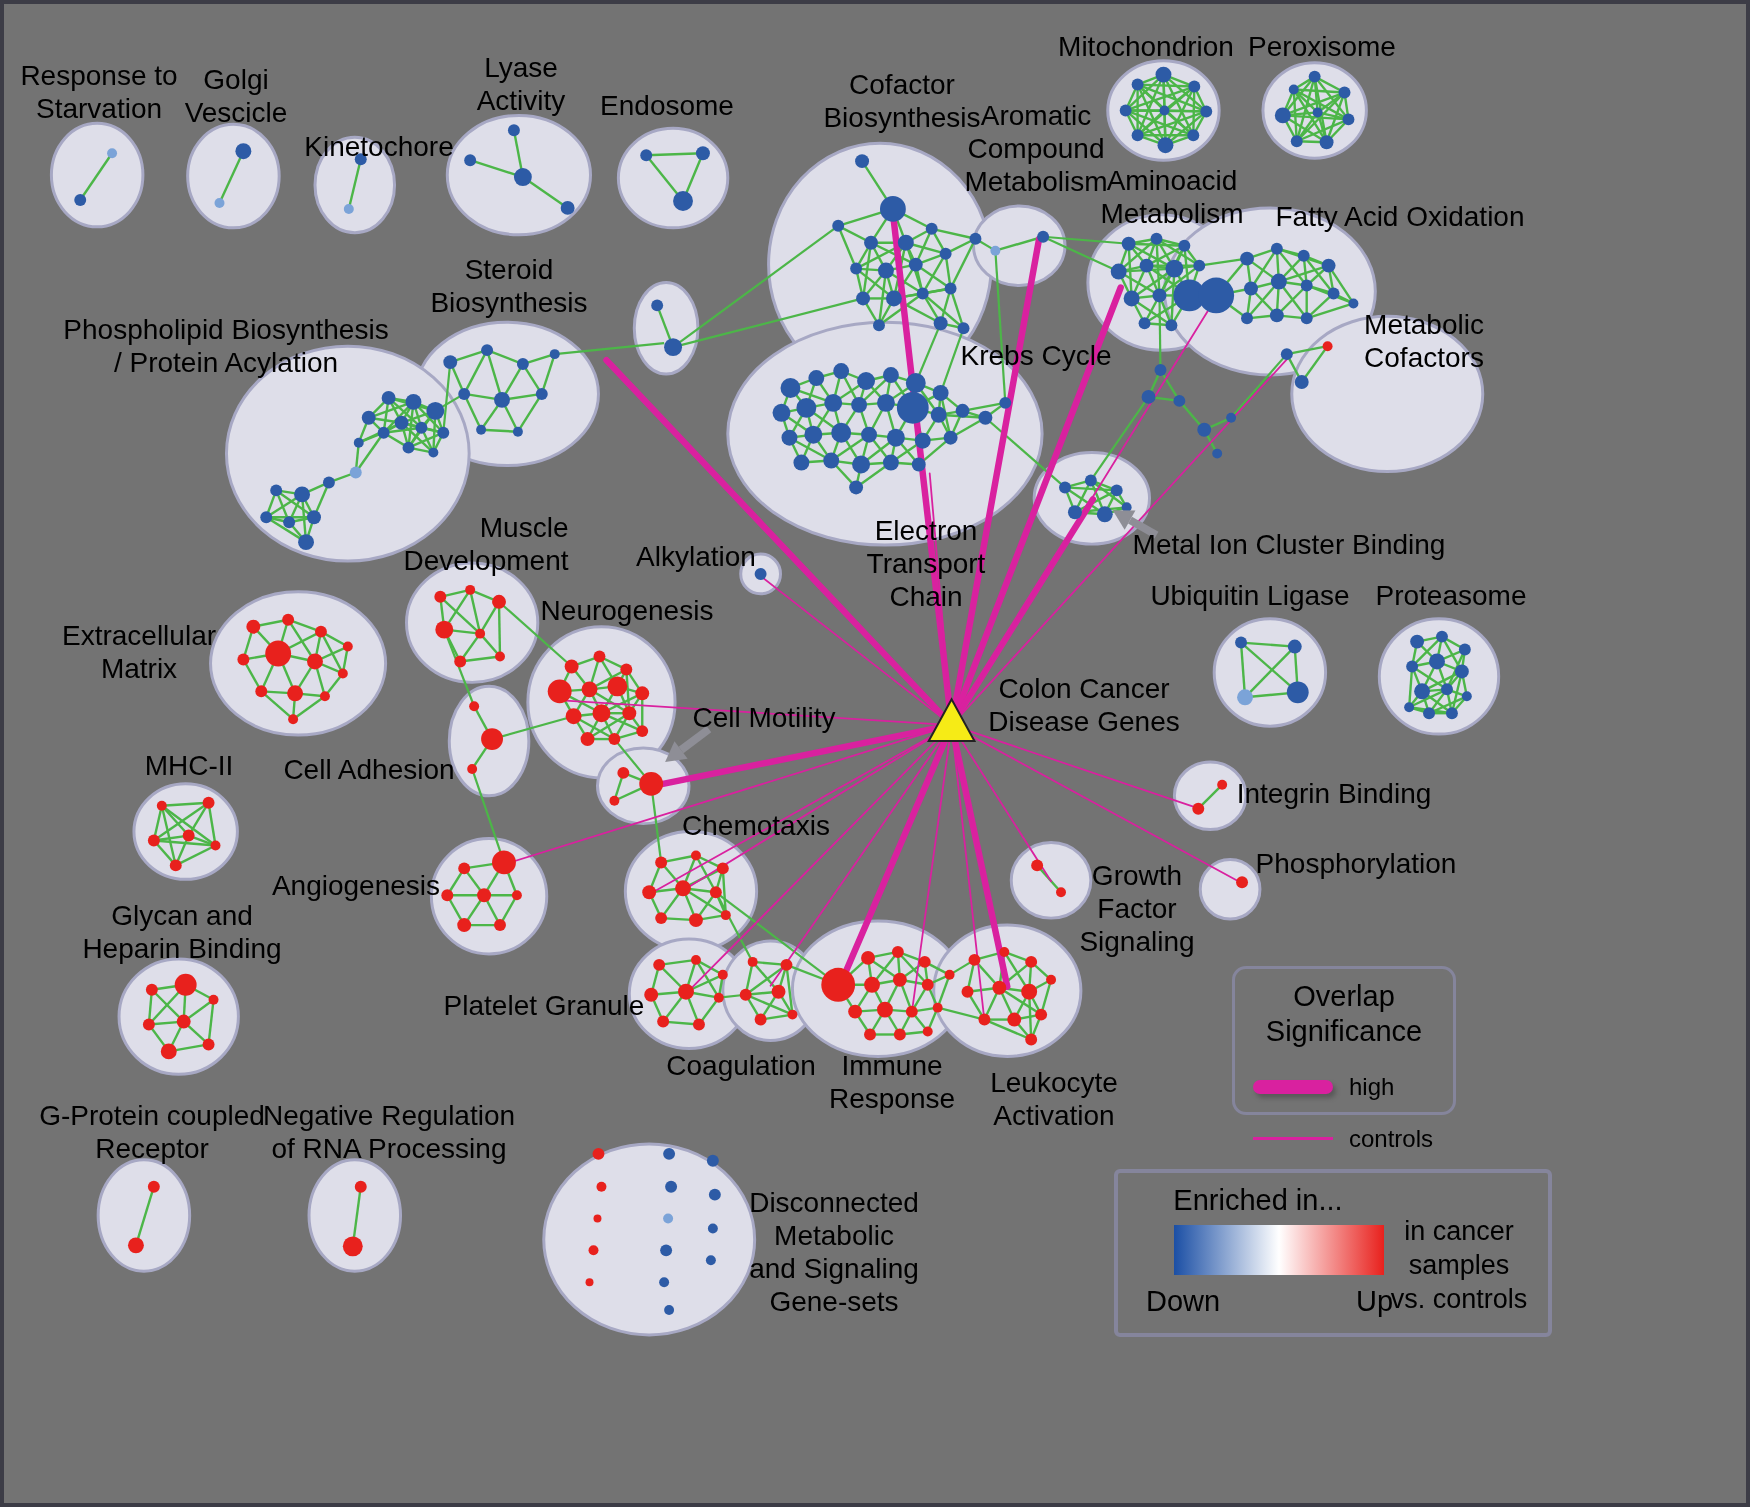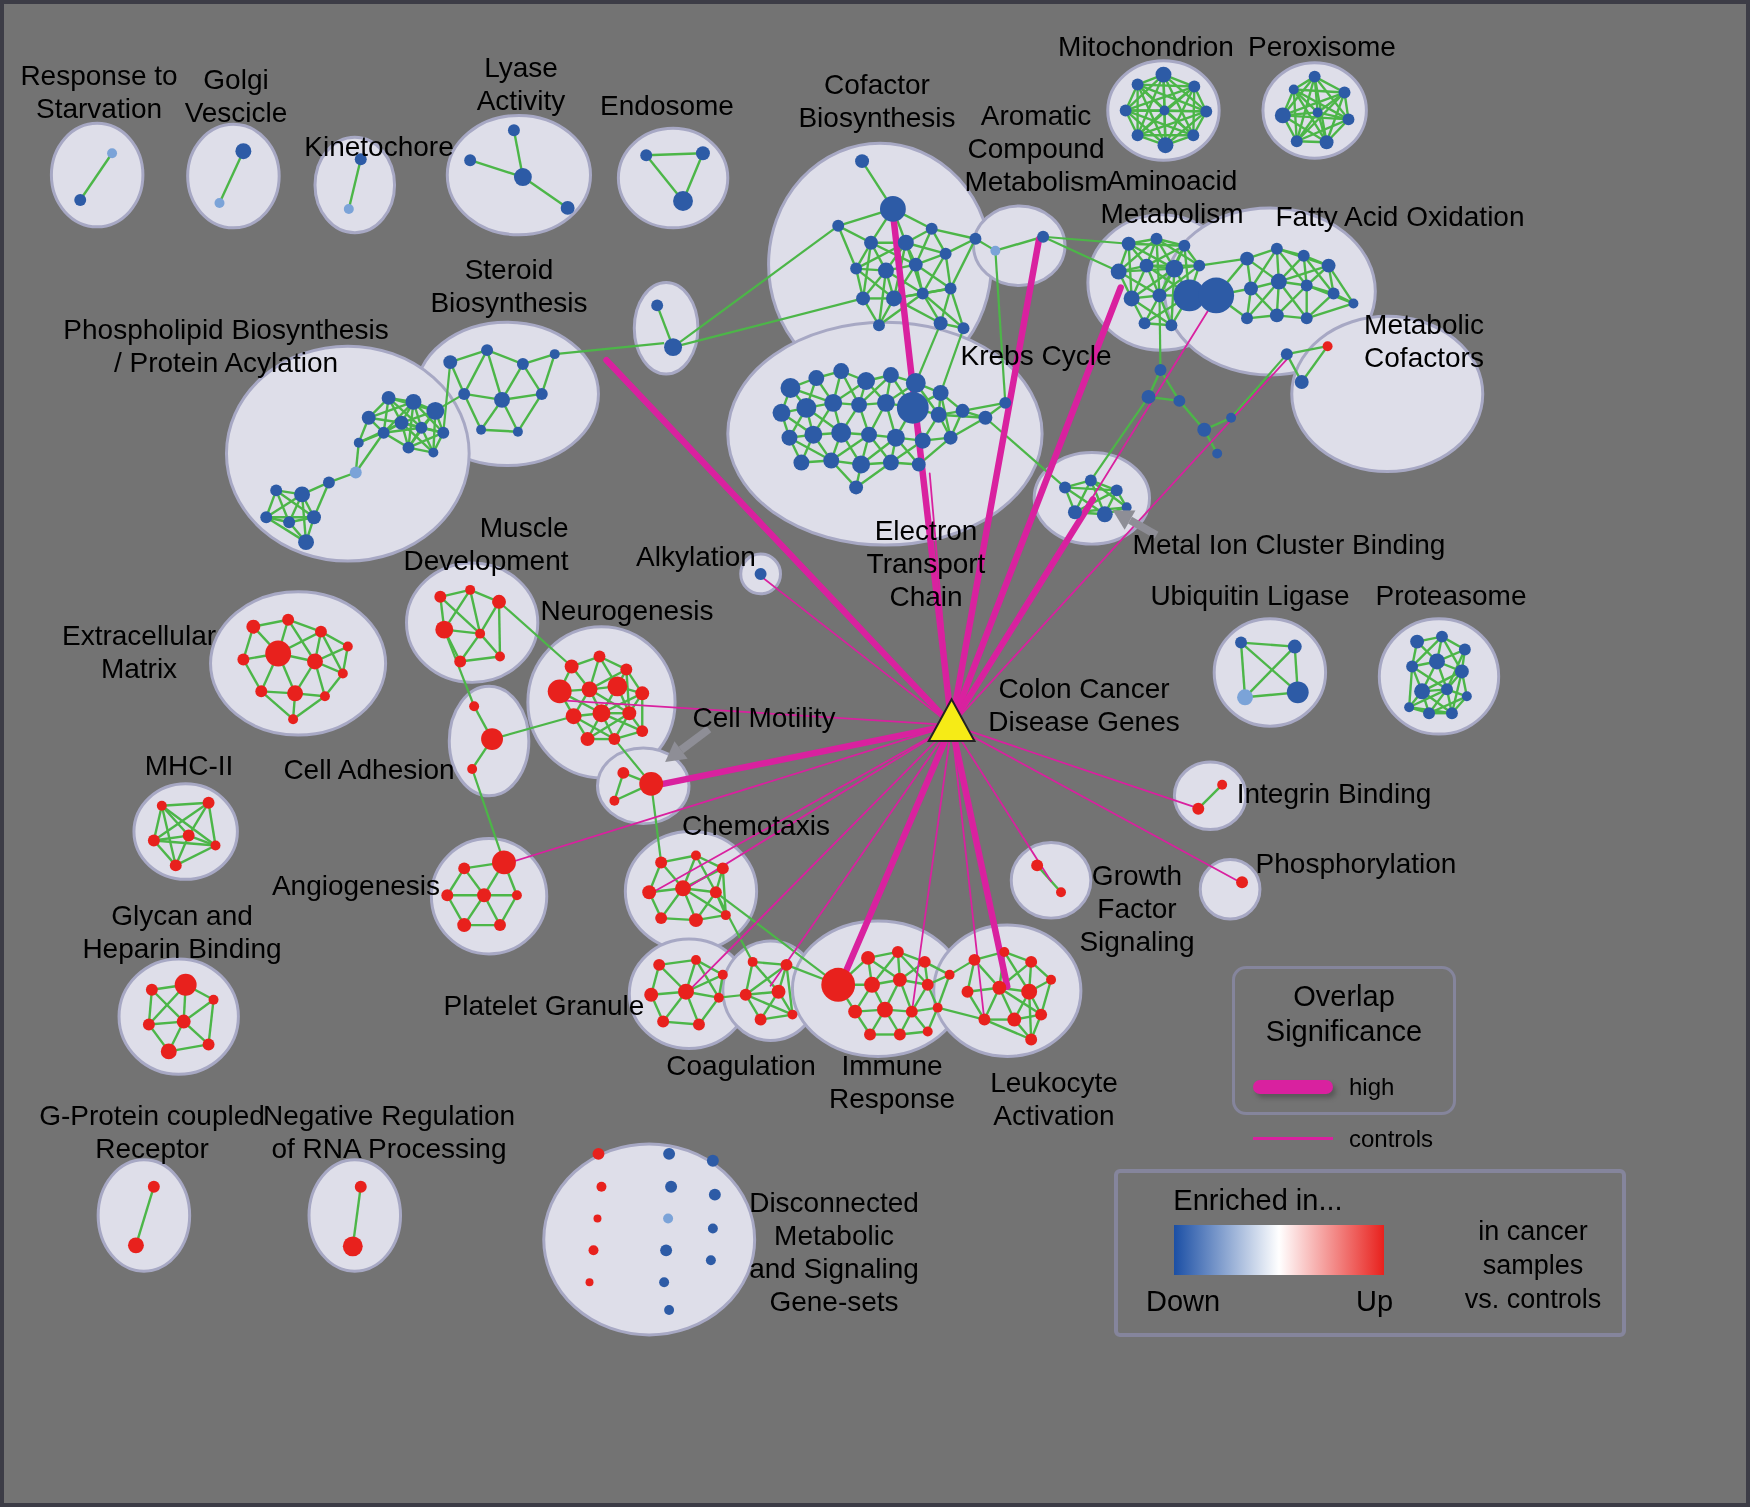--- a/index.html
+++ b/index.html
@@ -18,21 +18,21 @@
   }
   .legend{position:absolute;border:3px solid #85859c;border-radius:14px}
   .legend-title{white-space:pre-line;text-align:center;font-size:29px;line-height:1.2}
   
   #overlap-legend{left:1228px;top:962px;width:224px;height:149px;padding-top:10px}
   .legend-row{display:flex;align-items:center;gap:16px;padding-left:18px;margin-top:24px}
   .line-high{width:80px;height:14px;border-radius:7px;box-shadow:3px 4px 4px rgba(70,70,70,.55)}
   .line-moderate{width:80px;height:3px}
   .legend-label{font-size:24px}
   
-  #enriched-legend{left:1110px;top:1165px;width:512px;height:168px;border-width:4px;border-radius:6px}
+  #enriched-legend{left:1110px;top:1165px;width:438px;height:168px;border-width:4px;border-radius:6px}
   #enriched-title{position:absolute;left:0;top:10px;width:280px}
   #enriched-gradient{position:absolute;left:56px;top:52px;width:210px;height:50px}
   #down-label{position:absolute;left:28px;top:112px;font-size:29px}
   #up-label{position:absolute;left:238px;top:112px;font-size:29px}
   #enriched-note{position:absolute;right:10px;top:42px;width:158px;white-space:pre-line;text-align:center;font-size:27px;line-height:1.25}
 </style>
 </head>
 <body>
 
 <div id="stage">
@@ -1080,21 +1080,21 @@
     </svg>
   <div id="labels">
       <div class="net-label" style="left: 95px; top: 88px;">Response to
 Starvation</div>
       <div class="net-label" style="left: 232px; top: 92px;">Golgi
 Vescicle</div>
       <div class="net-label" style="left: 375px; top: 113px; margin-top: 30px;">Kinetochore</div>
       <div class="net-label" style="left: 517px; top: 80px;">Lyase
 Activity</div>
       <div class="net-label" style="left: 663px; top: 102px;">Endosome</div>
-      <div class="net-label" style="left: 873px; top: 97px;">Cofactor
+      <div class="net-label" style="left: 898px; top: 97px;">Cofactor
 Biosynthesis</div>
       <div class="net-label" style="left: 1032px; top: 145px;">Aromatic
 Compound
 Metabolism</div>
       <div class="net-label" style="left: 1142px; top: 43px;">Mitochondrion</div>
       <div class="net-label" style="left: 1318px; top: 43px;">Peroxisome</div>
       <div class="net-label" style="left: 1168px; top: 193px;">Aminoacid
 Metabolism</div>
       <div class="net-label" style="left: 1396px; top: 213px;">Fatty Acid Oxidation</div>
       <div class="net-label" style="left: 1420px; top: 337px;">Metabolic

